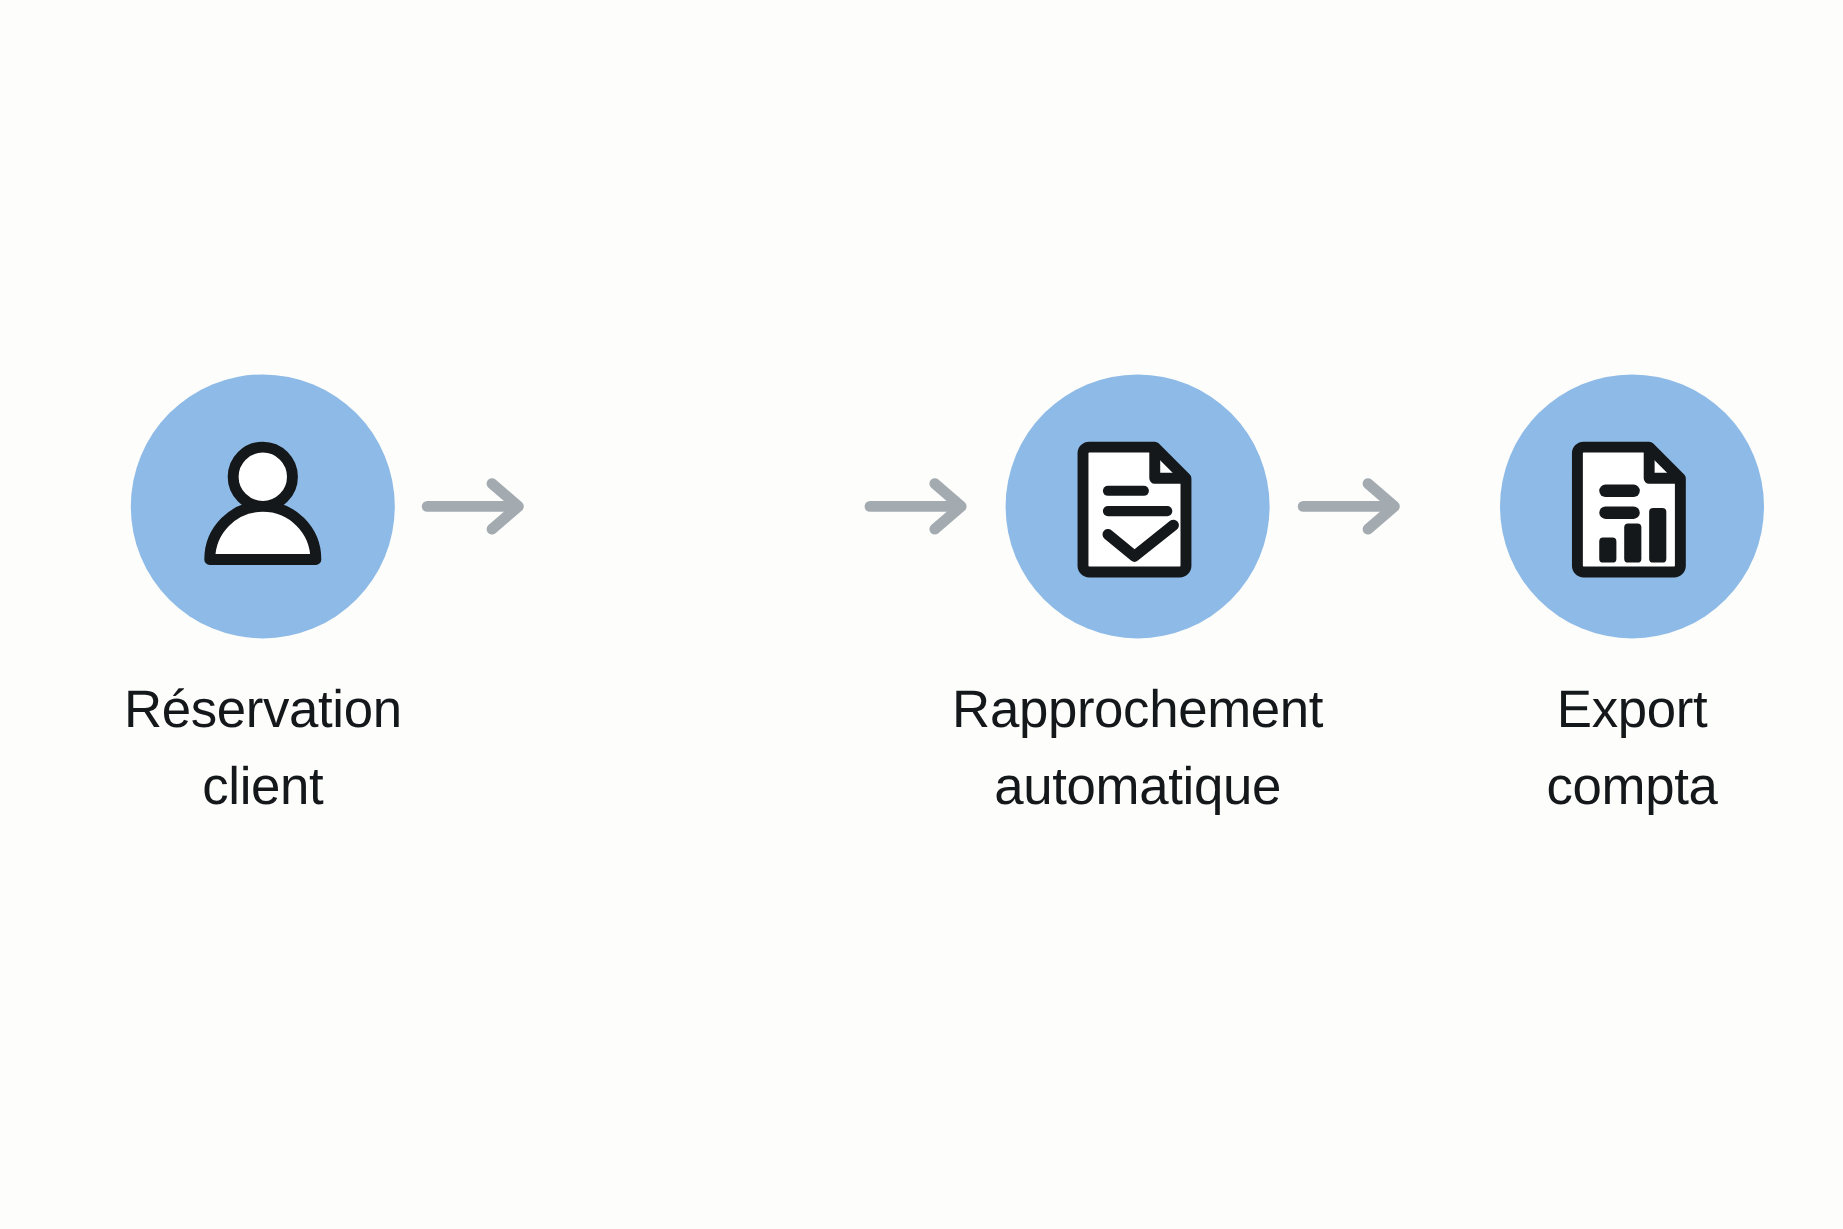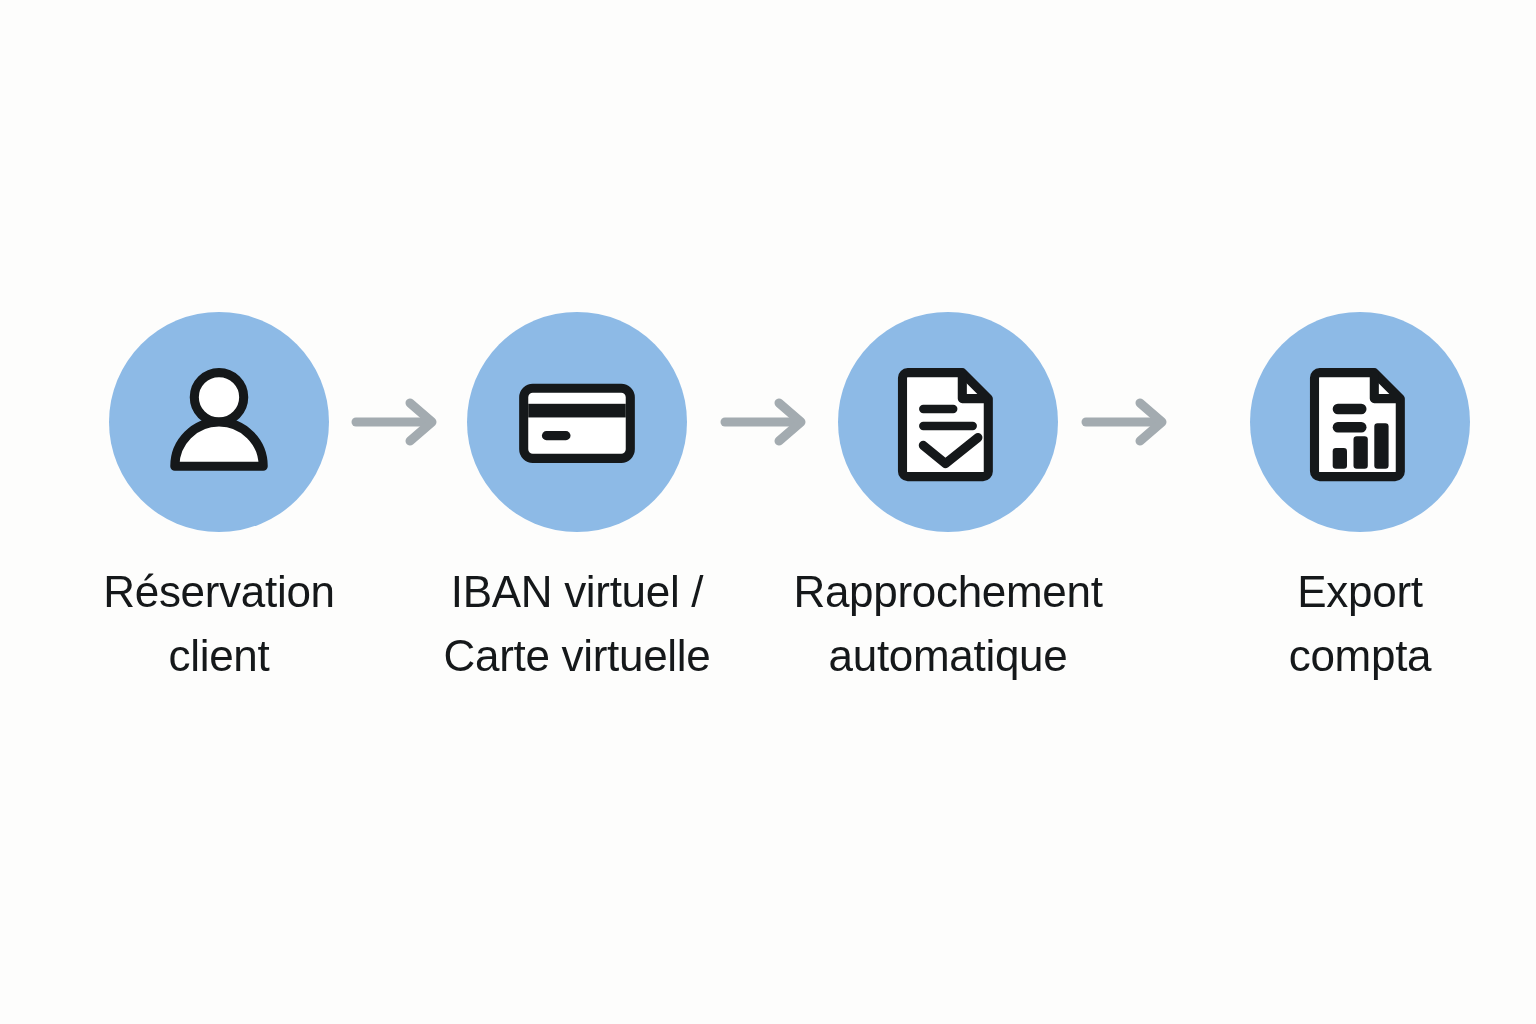--- a/index.html
+++ b/index.html
@@ -115,33 +115,20 @@
           <svg viewBox="0 0 100 100" xmlns="http://www.w3.org/2000/svg" aria-hidden="true">
             <circle cx="50" cy="31" r="19" fill="#ffffff" stroke="#15181a" stroke-width="7"></circle>
             <path d="M16 84 A34 34 0 0 1 84 84 Z" fill="#ffffff" stroke="#15181a" stroke-width="7" stroke-linejoin="round"></path>
           </svg>
         </span>
       </div>
       <div class="step-label">Réservation
 client</div>
     </div>
 
-    <div class="step" style="left:577px;">
-      <div class="step-circle">
-        <span class="step-icon">
-          <svg viewBox="0 0 100 100" xmlns="http://www.w3.org/2000/svg" aria-hidden="true">
-            <rect x="9" y="24" width="82" height="54" rx="7" ry="7" fill="#ffffff" stroke="#15181a" stroke-width="7"></rect>
-            <rect x="12.5" y="36" width="75" height="10.5" fill="#15181a"></rect>
-            <rect x="23" y="57" width="22" height="7" rx="3.5" ry="3.5" fill="#15181a"></rect>
-          </svg>
-        </span>
-      </div>
-      <div class="step-label">IBAN virtuel /
-Carte virtuelle</div>
-    </div>
 
     <div class="step" style="left:948px;justify-content:flex-end;">
       <div class="step-circle">
         <span class="step-icon">
           <svg viewBox="0 0 100 100" xmlns="http://www.w3.org/2000/svg" aria-hidden="true">
             <path d="M19 12 h42 l20 20 v56 a4 4 0 0 1 -4 4 h-58 a4 4 0 0 1 -4 -4 v-72 a4 4 0 0 1 4 -4 z" fill="#ffffff" stroke="#15181a" stroke-width="7" stroke-linejoin="round"></path>
             <path d="M61 12 v20 h20" fill="none" stroke="#15181a" stroke-width="7" stroke-linejoin="round"></path>
             <line x1="31" y1="40" x2="54" y2="40" stroke="#15181a" stroke-width="6.5" stroke-linecap="round"></line>
             <line x1="31" y1="53" x2="69" y2="53" stroke="#15181a" stroke-width="6.5" stroke-linecap="round"></line>
             <polyline points="31,68 48,82 73,62" fill="none" stroke="#15181a" stroke-width="7" stroke-linecap="round" stroke-linejoin="round"></polyline>

